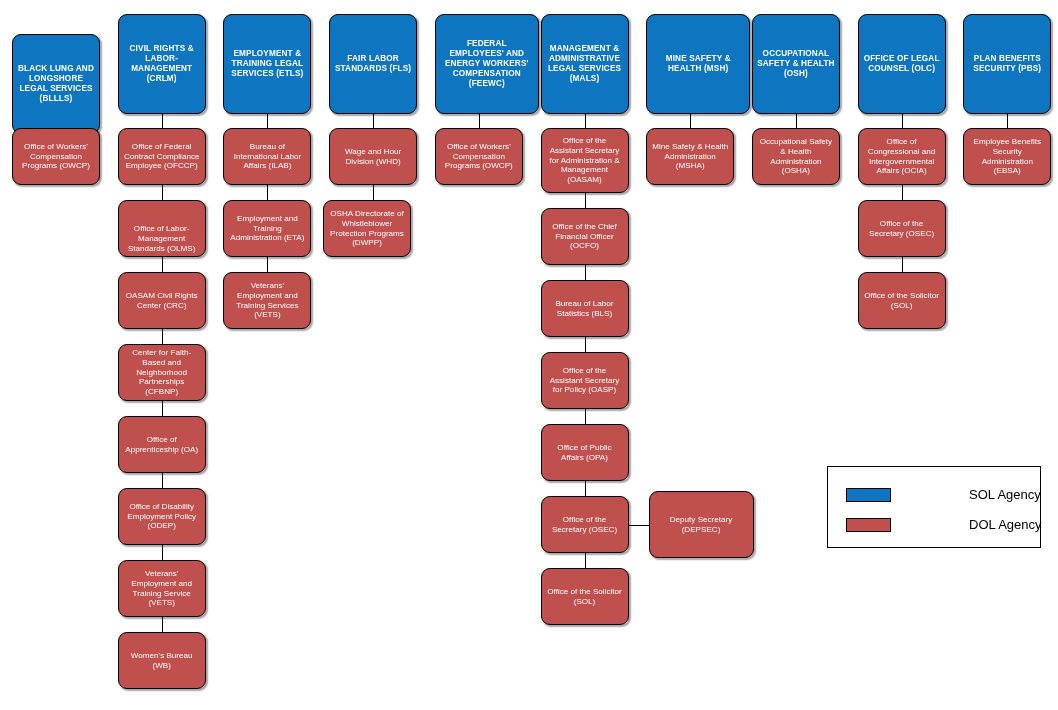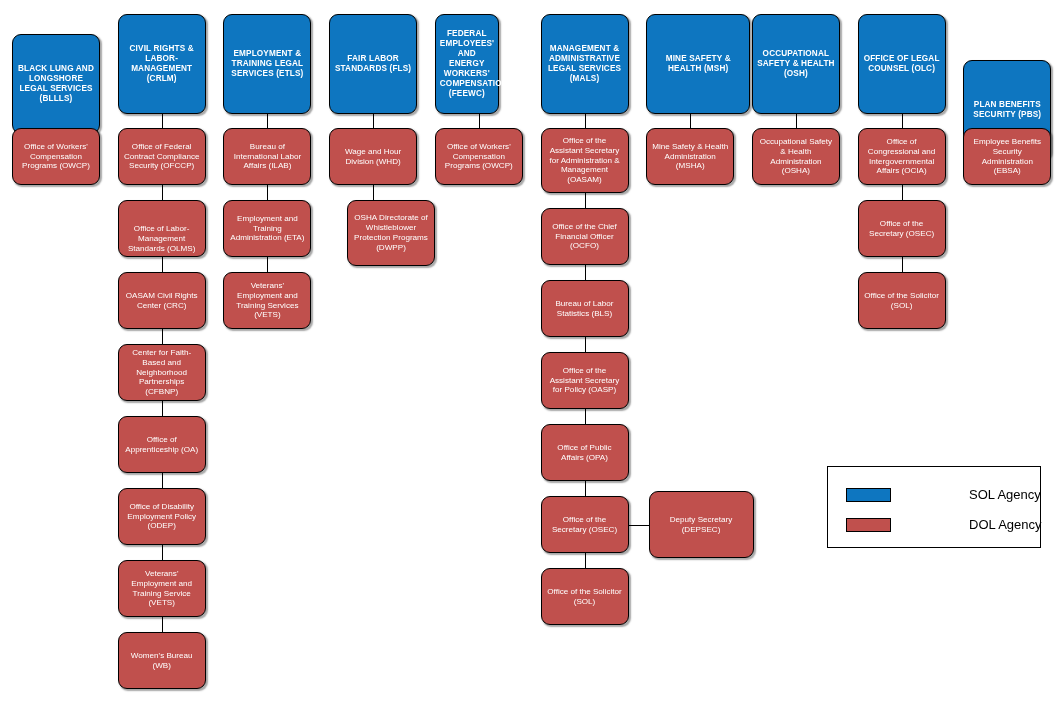--- a/index.html
+++ b/index.html
@@ -102,21 +102,21 @@
     </div>
     <div class="connector v" style="left: 56px; top: 114px; height: 14px;"></div>
     <div class="node dol" style="left: 12px; top: 128px; width: 88px; height: 57px;">
       <span>Office of Workers' Compensation Programs (OWCP)</span>
     </div>
     <div class="node sol" style="left: 117.7px; top: 14px; width: 88px; height: 100px;">
       <span>CIVIL RIGHTS &amp; LABOR-MANAGEMENT (CRLM)</span>
     </div>
     <div class="connector v" style="left: 162px; top: 114px; height: 14px;"></div>
     <div class="node dol" style="left: 117.7px; top: 128px; width: 88px; height: 57px;">
-      <span>Office of Federal Contract Compliance Security (OFCCP)</span>
+      <span>Office of Federal Contract Compliance Employee (OFCCP)</span>
     </div>
     <div class="connector v" style="left: 162px; top: 185px; height: 15px;"></div>
     <div class="node dol" style="left: 117.7px; top: 200px; width: 88px; height: 57px; align-items: flex-end;">
       <span>Office of Labor-Management Standards (OLMS)</span>
     </div>
     <div class="connector v" style="left: 162px; top: 257px; height: 15px;"></div>
     <div class="node dol" style="left: 117.7px; top: 272px; width: 88px; height: 57px;">
       <span>OASAM Civil Rights Center (CRC)</span>
     </div>
     <div class="connector v" style="left: 162px; top: 329px; height: 15px;"></div>
@@ -155,24 +155,24 @@
       <span>FAIR LABOR STANDARDS (FLS)</span>
     </div>
     <div class="node dol" style="left: 223.4px; top: 272px; width: 88px; height: 57px;">
       <span>Veterans' Employment and Training Services (VETS)</span>
     </div>
     <div class="connector v" style="left: 373px; top: 114px; height: 14px;"></div>
     <div class="node dol" style="left: 329.1px; top: 128px; width: 88px; height: 57px;">
       <span>Wage and Hour Division (WHD)</span>
     </div>
     <div class="connector v" style="left: 373px; top: 185px; height: 15px;"></div>
-    <div class="node dol" style="left: 347px; top: 200px; width: 88px; height: 66px;">
+    <div class="node dol" style="left: 323px; top: 200px; width: 88px; height: 57px;">
       <span>OSHA Directorate of Whistleblower Protection Programs (DWPP)</span>
     </div>
-    <div class="node sol" style="left: 434.8px; top: 14px; width: 64px; height: 100px;">
+    <div class="node sol" style="left: 434.8px; top: 14px; width: 104px; height: 100px;">
       <span>FEDERAL EMPLOYEES' AND ENERGY WORKERS' COMPENSATION (FEEWC)</span>
     </div>
     <div class="connector v" style="left: 479px; top: 114px; height: 14px;"></div>
     <div class="node dol" style="left: 434.8px; top: 128px; width: 88px; height: 57px;">
       <span>Office of Workers' Compensation Programs (OWCP)</span>
     </div>
     <div class="node sol" style="left: 540.5px; top: 14px; width: 88px; height: 100px;">
       <span>MANAGEMENT &amp; ADMINISTRATIVE LEGAL SERVICES (MALS)</span>
     </div>
     <div class="connector v" style="left: 585px; top: 114px; height: 14px;"></div>
@@ -229,21 +229,21 @@
       <span>Office of Congressional and Intergovernmental Affairs (OCIA)</span>
     </div>
     <div class="connector v" style="left: 902px; top: 185px; height: 15px;"></div>
     <div class="node dol" style="left: 857.6px; top: 200px; width: 88px; height: 57px;">
       <span>Office of the Secretary (OSEC)</span>
     </div>
     <div class="connector v" style="left: 902px; top: 257px; height: 15px;"></div>
     <div class="node dol" style="left: 857.6px; top: 272px; width: 88px; height: 57px;">
       <span>Office of the Solicitor (SOL)</span>
     </div>
-    <div class="node sol" style="left: 963.3px; top: 14px; width: 88px; height: 100px; margin-top: 46px;">
+    <div class="node sol" style="left: 963.3px; top: 14px; width: 88px; height: 100px;">
       <span>PLAN BENEFITS SECURITY (PBS)</span>
     </div>
     <div class="connector v" style="left: 1007px; top: 114px; height: 14px;"></div>
     <div class="node dol" style="left: 963.3px; top: 128px; width: 88px; height: 57px;">
       <span>Employee Benefits Security Administration (EBSA)</span>
     </div>
   </div>
 
 <div id="legend">
   <div class="legend-row r0">

